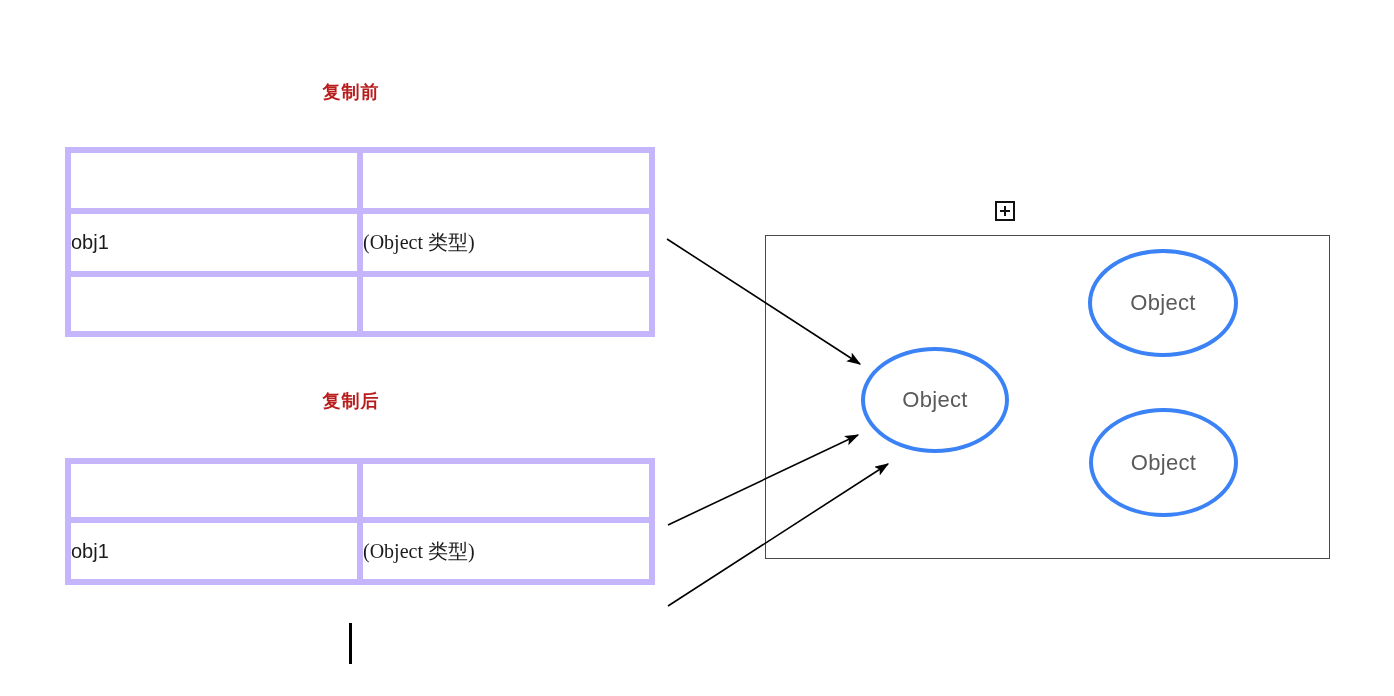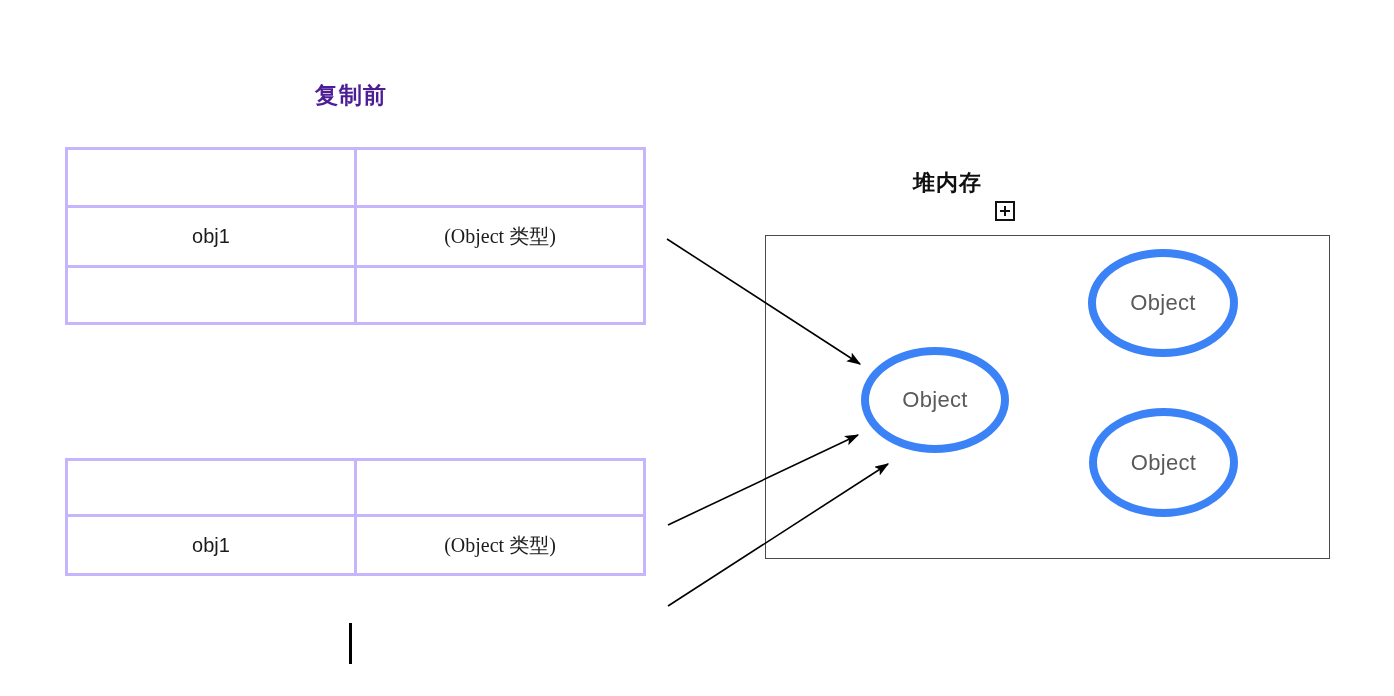--- a/index.html
+++ b/index.html
@@ -15,23 +15,23 @@
     position: relative;
     width: 1394px;
     height: 696px;
     overflow: hidden;
     background: #ffffff;
   }
 
   
   .section-title {
     position: absolute;
-    font-size: 23px;
+    font-size: 18px;
     font-weight: 700;
-    color: #4c1d95;
+    color: #b91c1c;
     letter-spacing: 1px;
     white-space: nowrap;
     text-align: center;
   }
   #title-before { left: 65px; top: 80px; width: 572px; }
   #title-after  { left: 65px; top: 389px; width: 572px; }
 
   #heap-title {
     position: absolute;
     left: 865px;
@@ -71,22 +71,22 @@
   }
 
   
   .var-table {
     position: absolute;
     border-collapse: collapse;
     table-layout: fixed;
     background: #fff;
   }
   .var-table td {
-    border: 3px solid #c4b5fd;
-    text-align: center;
+    border: 6px solid #c4b5fd;
+    text-align: left;
     vertical-align: middle;
     font-size: 20px;
     color: #1b1b1b;
     padding: 0;
   }
   .var-table td.col-name  { width: 286px; }
   .var-table td.col-value { width: 286px; font-family: Liberation Serif, serif; }
 
   #table-before { left: 65px; top: 147px; width: 572px; }
   #table-before tr.r-pad  td { height: 55px; }
@@ -116,21 +116,21 @@
     height: 324px;
     box-sizing: border-box;
     border: 1px solid #4a4a4a;
     background: transparent;
   }
 
   
   .obj-bubble {
     position: absolute;
     box-sizing: border-box;
-    border: 8px solid #3b82f6;
+    border: 4px solid #3b82f6;
     border-radius: 50%;
     background: #fff;
     display: flex;
     align-items: center;
     justify-content: center;
     font-size: 22px;
     color: #5a5a5a;
     letter-spacing: 0.3px;
   }
   #obj-center { left: 861px;  top: 347px; width: 148px; height: 106px; }
@@ -163,37 +163,37 @@
       <td class="col-name">obj1</td>
       <td class="col-value">(Object 类型)</td>
     </tr>
     <tr class="r-pad2">
       <td class="col-name"></td>
       <td class="col-value"></td>
     </tr>
   </tbody>
     </table>
 
+  <div id="title-after" class="section-title">复制后</div>
 
   <table id="table-after" class="var-table">
     <tbody>
         <tr class="r-pad">
       <td class="col-name"></td>
       <td class="col-value"></td>
     </tr>
     <tr class="r-data">
       <td class="col-name">obj1</td>
       <td class="col-value">(Object 类型)</td>
     </tr>
   </tbody>
     </table>
 
   <div id="table-stem"></div>
 
-  <div id="heap-title">堆内存</div>
 
   <div id="expand-icon"></div>
 
   <div id="heap-box"></div>
 
   <div id="obj-center" class="obj-bubble">Object</div>
 
   <div id="obj-top" class="obj-bubble">Object</div>
 
   <div id="obj-bottom" class="obj-bubble">Object</div>

